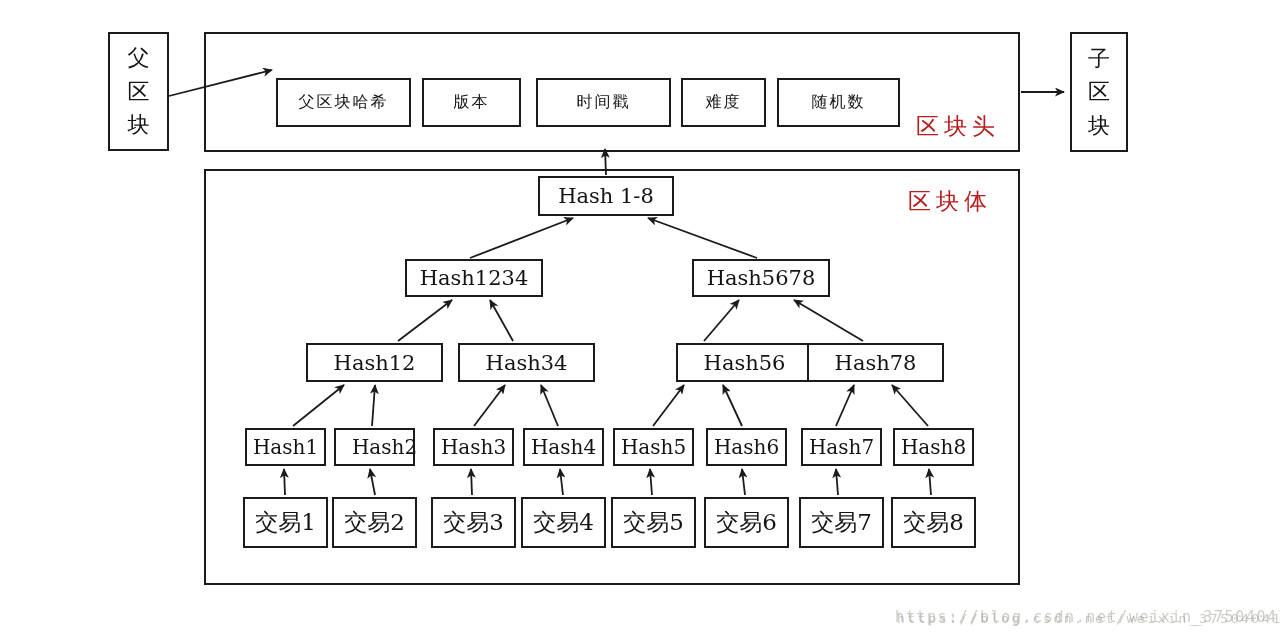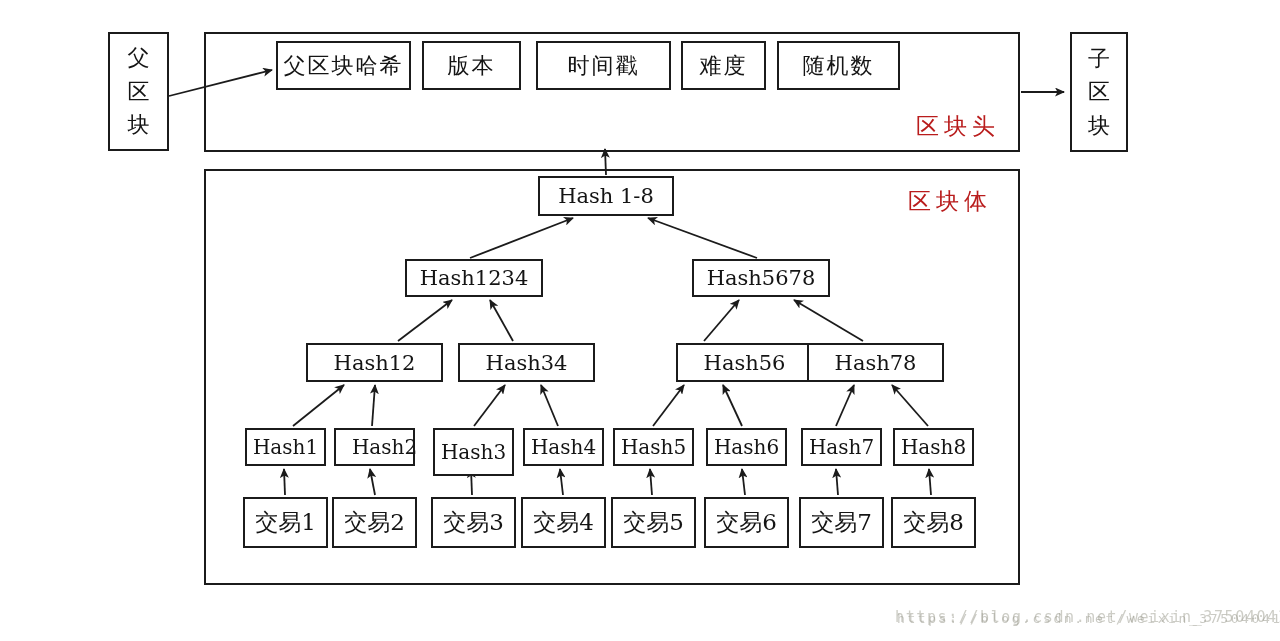--- a/index.html
+++ b/index.html
@@ -26,21 +26,21 @@
     border: 2px solid #1b1b1b;
     background: #ffffff;
     box-sizing: border-box;
     display: flex;
     align-items: center;
     justify-content: center;
     font-size: 21px;
     color: #141414;
     white-space: nowrap;
   }
-  .box.cn { font-size: 22px; letter-spacing: 2px; }
+  .box.cn { font-size: 16px; letter-spacing: 2px; margin-top: 37px; }
   .box.leaf { font-size: 20px; }
   .box.tx { font-size: 23px; letter-spacing: 0px; }
   .box.vertical {
     flex-direction: column;
     justify-content: space-evenly;
     font-size: 22px;
     letter-spacing: 0;
     padding: 6px 0;
   }
   .region-label {
@@ -136,21 +136,21 @@
     <div class="box cn" style="left: 681px; top: 41px; width: 85px; height: 49px;">难度</div>
     <div class="box" style="left: 538px; top: 176px; width: 136px; height: 40px;">Hash 1-8</div>
     <div class="box" style="left: 405px; top: 259px; width: 138px; height: 38px;">Hash1234</div>
     <div class="box" style="left: 692px; top: 259px; width: 138px; height: 38px;">Hash5678</div>
     <div class="box" style="left: 306px; top: 343px; width: 137px; height: 39px;">Hash12</div>
     <div class="box" style="left: 458px; top: 343px; width: 137px; height: 39px;">Hash34</div>
     <div class="box" style="left: 646px; top: 343px; width: 137px; height: 39px; margin-left: 30px;">Hash56</div>
     <div class="box" style="left: 807px; top: 343px; width: 137px; height: 39px;">Hash78</div>
     <div class="box leaf" style="left: 245px; top: 428px; width: 81px; height: 38px;">Hash1</div>
     <div class="box leaf" style="left: 334px; top: 428px; width: 81px; height: 38px; padding-left: 20px;">Hash2</div>
-    <div class="box leaf" style="left: 433px; top: 428px; width: 81px; height: 48px;">Hash3</div>
+    <div class="box leaf" style="left: 433px; top: 428px; width: 81px; height: 38px;">Hash3</div>
     <div class="box leaf" style="left: 523px; top: 428px; width: 81px; height: 38px;">Hash4</div>
     <div class="box leaf" style="left: 613px; top: 428px; width: 81px; height: 38px;">Hash5</div>
     <div class="box leaf" style="left: 706px; top: 428px; width: 81px; height: 38px;">Hash6</div>
     <div class="box leaf" style="left: 801px; top: 428px; width: 81px; height: 38px;">Hash7</div>
     <div class="box leaf" style="left: 893px; top: 428px; width: 81px; height: 38px;">Hash8</div>
     <div class="box tx" style="left: 243px; top: 497px; width: 85px; height: 51px;">交易1</div>
     <div class="box tx" style="left: 332px; top: 497px; width: 85px; height: 51px;">交易2</div>
     <div class="box tx" style="left: 431px; top: 497px; width: 85px; height: 51px;">交易3</div>
     <div class="box tx" style="left: 521px; top: 497px; width: 85px; height: 51px;">交易4</div>
     <div class="box tx" style="left: 611px; top: 497px; width: 85px; height: 51px;">交易5</div>

